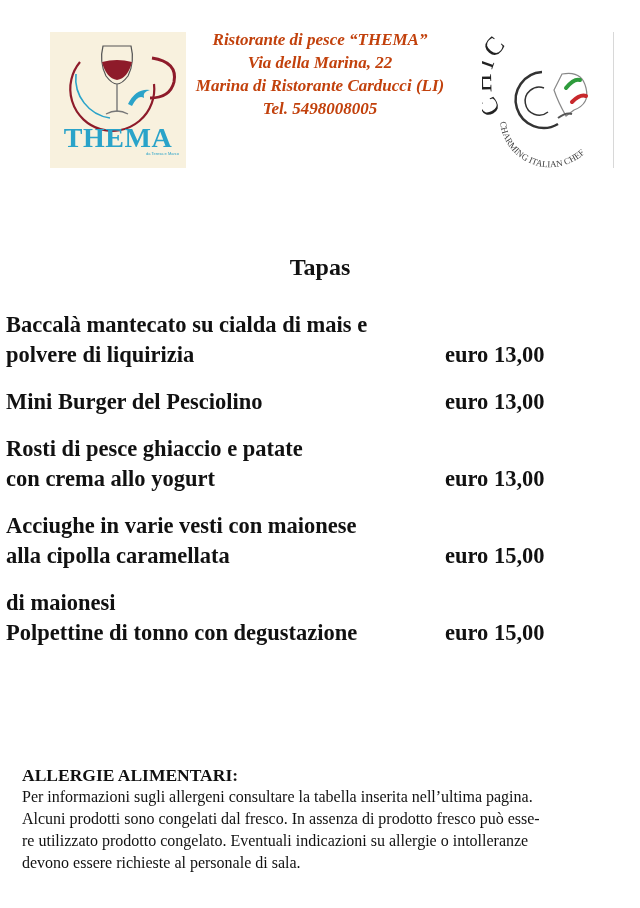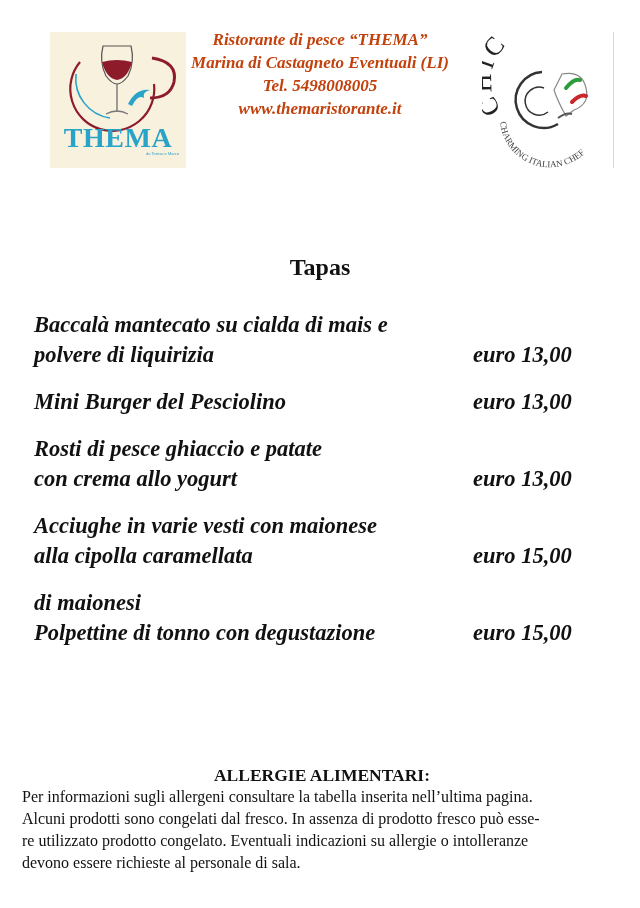--- a/index.html
+++ b/index.html
@@ -19,34 +19,34 @@
     .header {
       position: absolute; left: 165px; top: 28px; width: 310px;
       text-align: center; font-style: italic; font-weight: bold;
       font-size: 17px; line-height: 23px; color: #c2410c;
     }
     .header div { white-space: nowrap; }
     .section-title {
       position: absolute; left: 0; width: 640px; top: 254px;
       text-align: center; font-weight: bold; font-size: 24px;
     }
-    .menu { position: absolute; left: 34px; top: 310px; width: 580px; font-style: italic; }
+    .menu { position: absolute; left: 6px; top: 310px; width: 580px; }
     .item {
       position: relative; font-weight: bold; font-size: 22.5px; line-height: 30px;
       margin-bottom: 17px;
     }
     .item .name div { white-space: nowrap; }
     .item .price {
       position: absolute; left: 439px; bottom: 0; white-space: nowrap;
     }
     .allergy {
       position: absolute; left: 22px; top: 764px; width: 600px; font-size: 16px;
     }
     .allergy .title {
-      text-align: center; font-weight: bold; font-size: 17.5px; margin-left: 0; width: 600px;
+      font-weight: bold; font-size: 17.5px; margin-left: 0; width: 600px;
       line-height: 22px;
     }
     .allergy .line { white-space: nowrap; line-height: 22px; }
   </style>
 </head>
 <body>
 
 <div class="logo-left">
   <svg width="136" height="136" viewBox="0 0 136 136">
 
@@ -62,23 +62,23 @@
 
     <path d="M78 72 Q86 56 100 58 Q92 60 94 66 Q88 62 82 74 Z" fill="#2aa3c9"></path>
 
     <text x="68" y="115" text-anchor="middle" font-family="Liberation Serif, serif" font-weight="bold" font-size="28" fill="#2aa3c9" letter-spacing="0.5">THEMA</text>
   </svg>
   <span style="position:absolute;left:96px;top:119px;font-size:4px;color:#2aa3c9;font-family:'Liberation Sans',sans-serif;white-space:nowrap;">da Teresa e Marco</span>
 </div>
 
 <div class="header">
   <div>Ristorante di pesce “THEMA”</div>
-  <div>Marina di Castagneto Eventuali (LI)</div>
+  <div>Via della Marina, 22</div>
+  <div>Marina di Ristorante Carducci (LI)</div>
   <div>Tel. 5498008005</div>
-  <div>www.themaristorante.it</div>
 </div>
 
 <div class="logo-right">
   <svg width="131" height="136" viewBox="0 0 131 136">
     <defs>
       <path id="chicArc" d="M20 78 A46 46 0 0 1 92 18"></path>
       <path id="tagArc" d="M18 90 A50 50 0 0 0 118 80"></path>
     </defs>
     <text font-family="Liberation Serif, serif" font-size="26" fill="#222" letter-spacing="3">
       <textPath href="#chicArc">CHIC</textPath>

